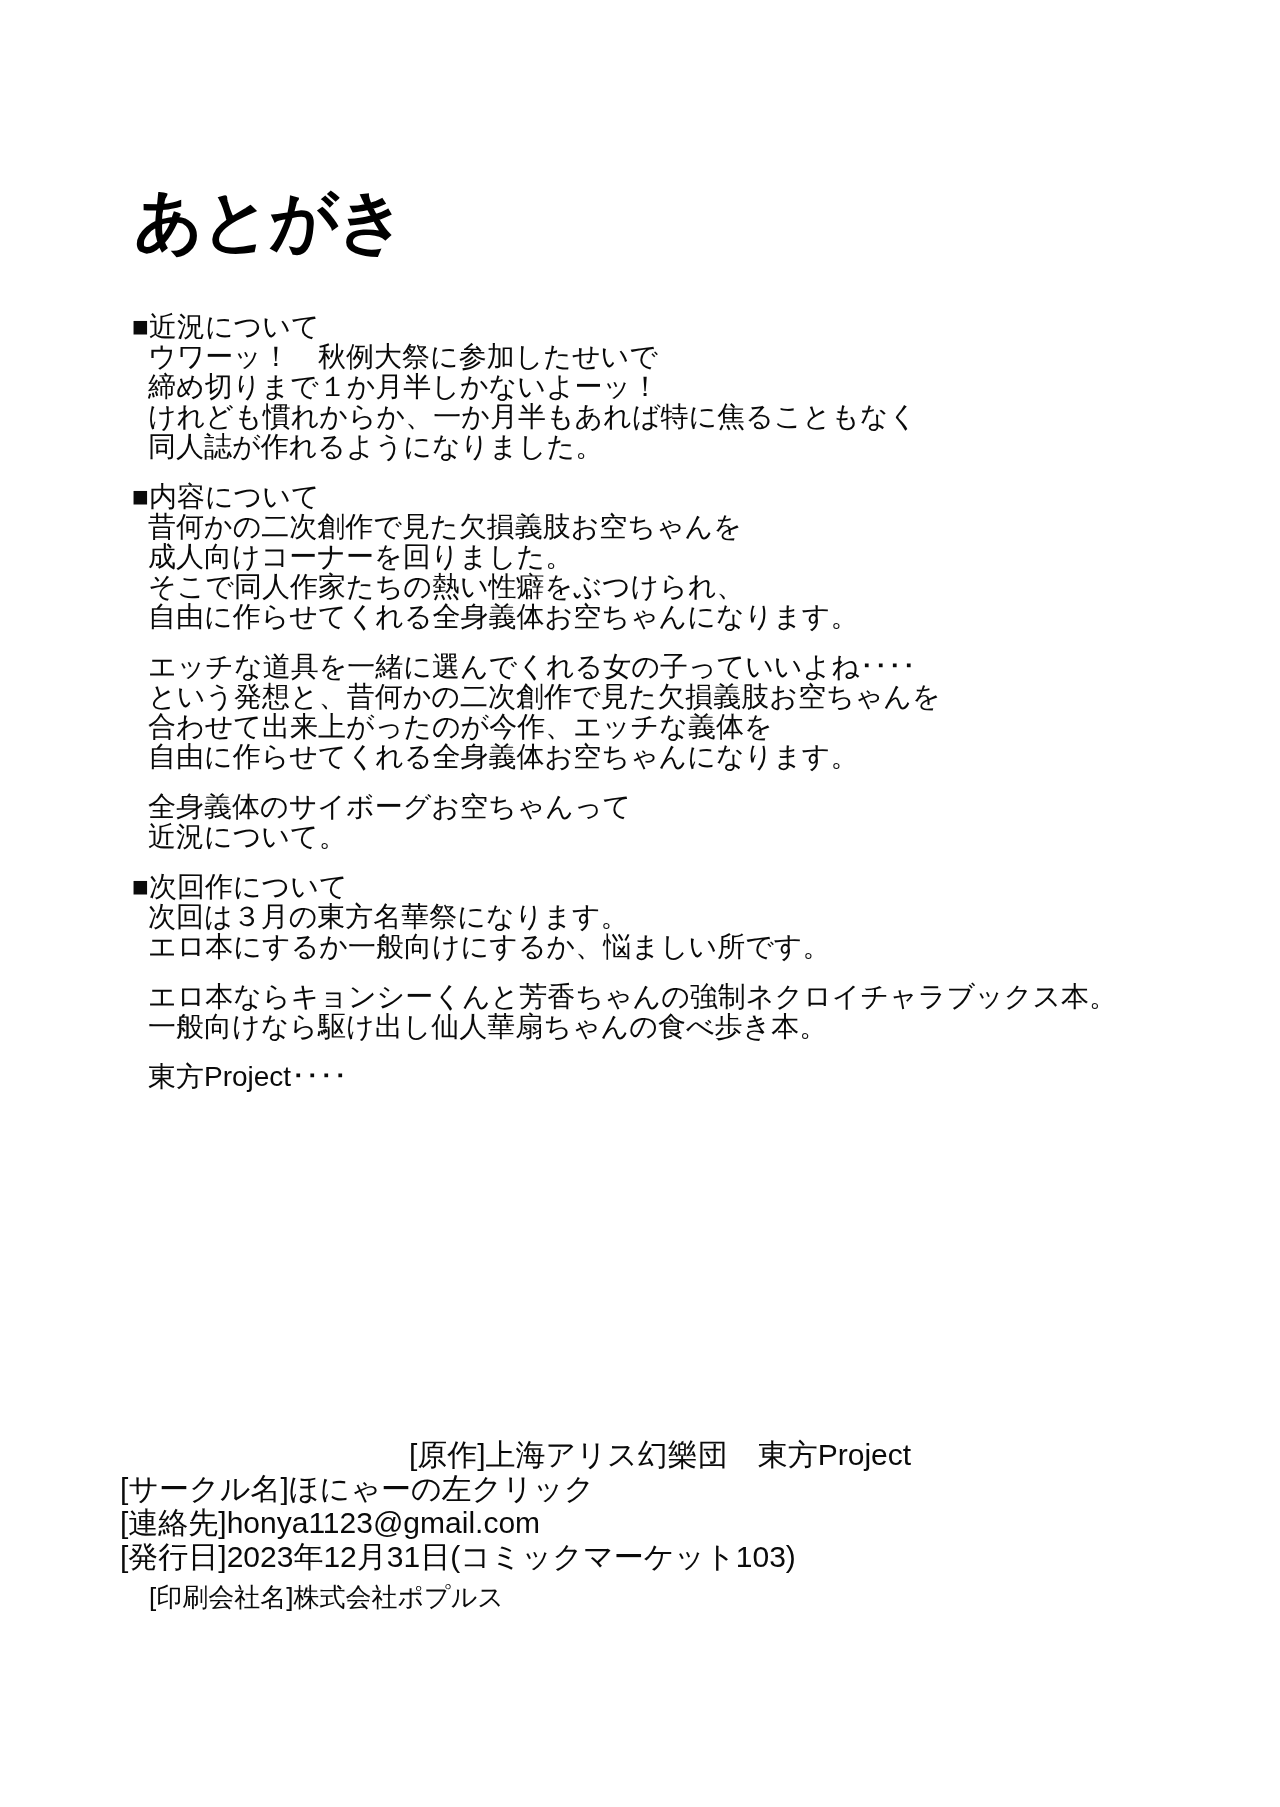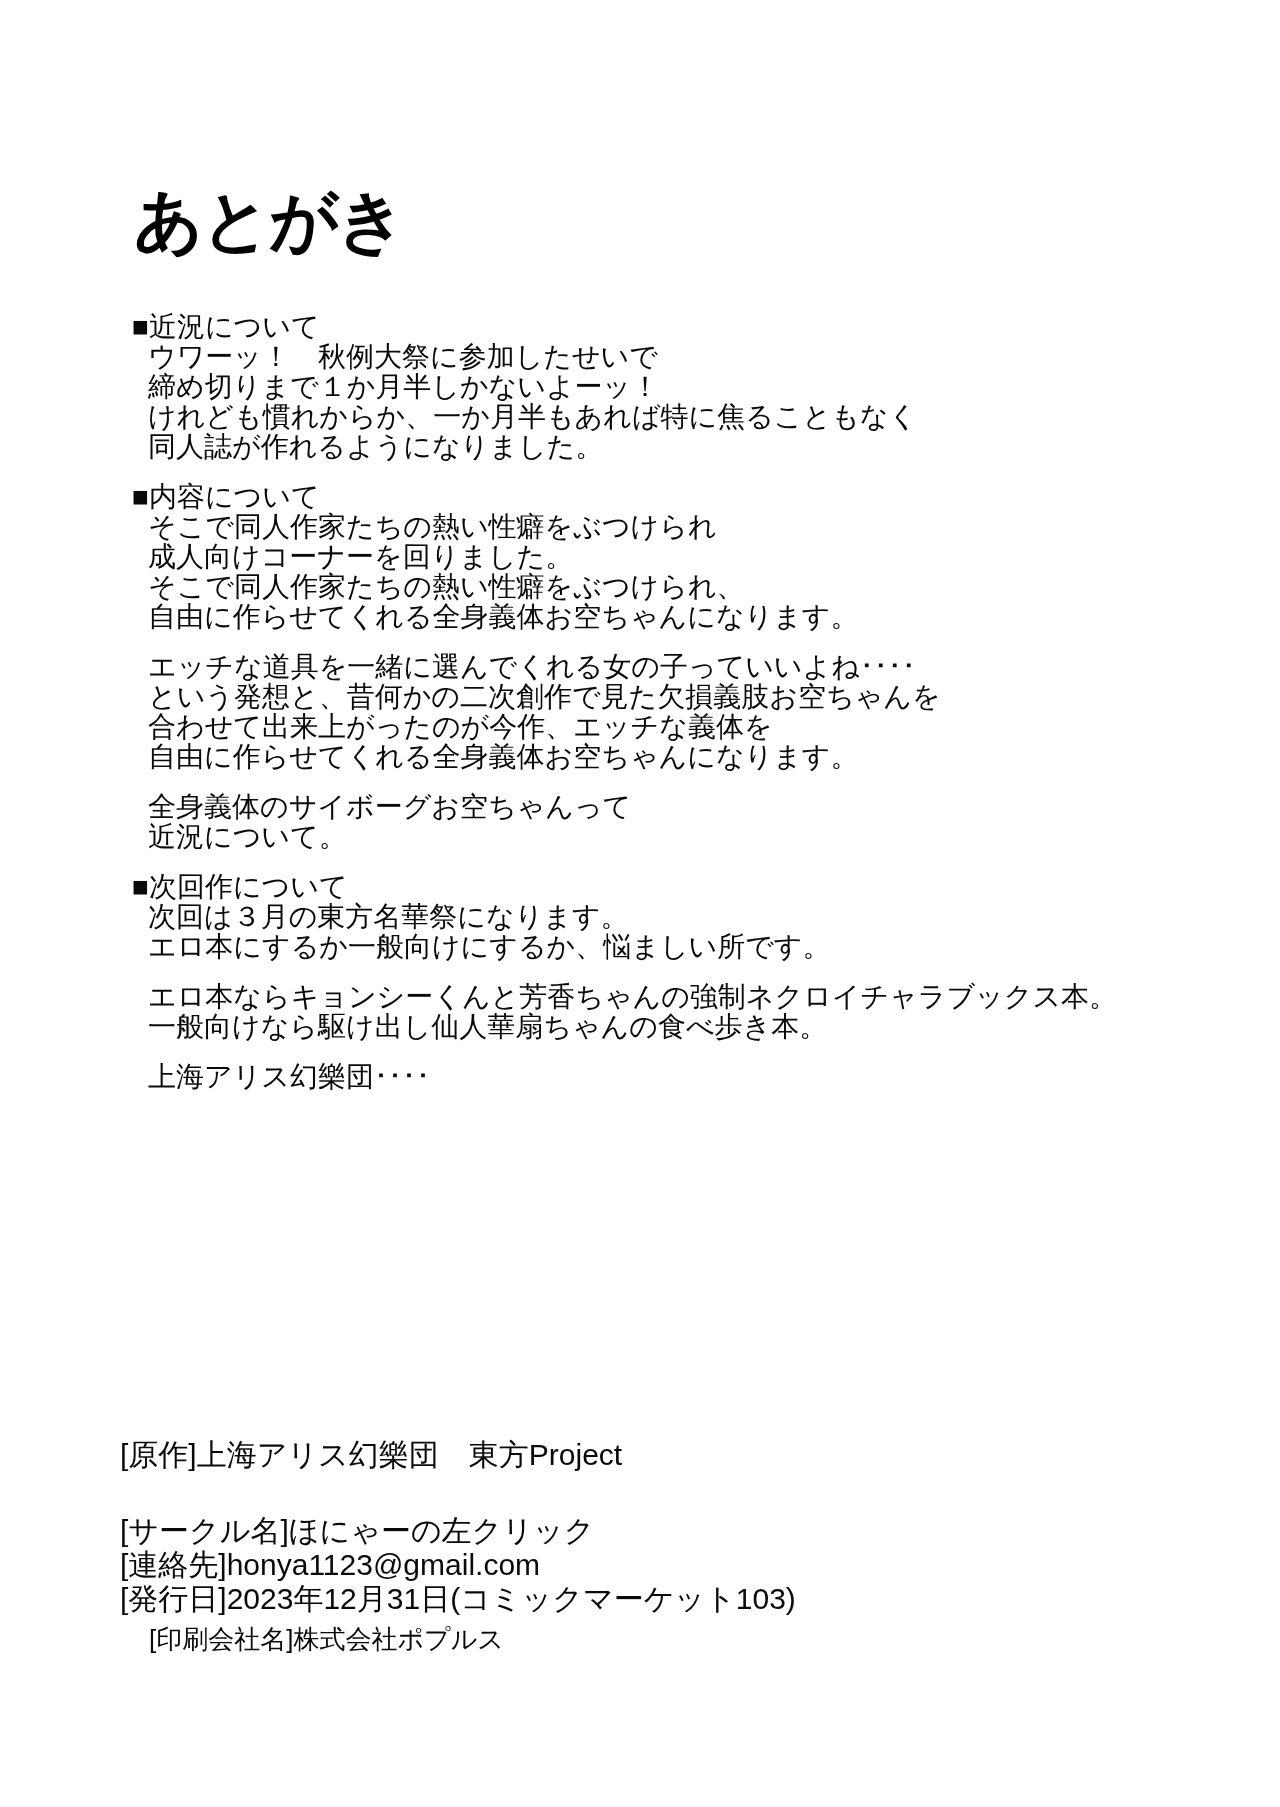--- a/index.html
+++ b/index.html
@@ -57,21 +57,21 @@
     top: 1438px;
     width: 1080px;
   }
   .colophon-line {
     font-size: 30px;
     line-height: 34px;
     font-weight: 500;
     white-space: pre;
   }
   .colophon-line.gap-after {
-    margin-bottom: 42px;
+    text-align: center;
   }
   .colophon-line.printer {
     margin-top: 4px;
     font-size: 26px;
     line-height: 38px;
     margin-left: 29px;
   }
 </style>
 </head>
 <body>
@@ -88,21 +88,21 @@
         <div class="body-line">ウワーッ！　秋例大祭に参加したせいで</div>
         <div class="body-line">締め切りまで１か月半しかないよーッ！</div>
         <div class="body-line">けれども慣れからか、一か月半もあれば特に焦ることもなく</div>
         <div class="body-line">同人誌が作れるようになりました。</div>
       </div>
     </section>
 
     <section>
       <div class="section-heading">■内容について</div>
       <div class="para">
-        <div class="body-line">そこで同人作家たちの熱い性癖をぶつけられ</div>
+        <div class="body-line">昔何かの二次創作で見た欠損義肢お空ちゃんを</div>
         <div class="body-line">成人向けコーナーを回りました。</div>
         <div class="body-line">そこで同人作家たちの熱い性癖をぶつけられ、</div>
         <div class="body-line">自由に作らせてくれる全身義体お空ちゃんになります。</div>
       </div>
       <div class="para">
         <div class="body-line">エッチな道具を一緒に選んでくれる女の子っていいよね････</div>
         <div class="body-line">という発想と、昔何かの二次創作で見た欠損義肢お空ちゃんを</div>
         <div class="body-line">合わせて出来上がったのが今作、エッチな義体を</div>
         <div class="body-line">自由に作らせてくれる全身義体お空ちゃんになります。</div>
       </div>
@@ -116,21 +116,21 @@
       <div class="section-heading">■次回作について</div>
       <div class="para">
         <div class="body-line">次回は３月の東方名華祭になります。</div>
         <div class="body-line">エロ本にするか一般向けにするか、悩ましい所です。</div>
       </div>
       <div class="para">
         <div class="body-line">エロ本ならキョンシーくんと芳香ちゃんの強制ネクロイチャラブックス本。</div>
         <div class="body-line">一般向けなら駆け出し仙人華扇ちゃんの食べ歩き本。</div>
       </div>
       <div class="para">
-        <div class="body-line">上海アリス幻樂団････</div>
+        <div class="body-line">東方Project････</div>
       </div>
     </section>
 
   </div>
 
   <div class="colophon">
     <div class="colophon-line gap-after">[原作]上海アリス幻樂団　東方Project</div>
     <div class="colophon-line">[サークル名]ほにゃーの左クリック</div>
     <div class="colophon-line">[連絡先]honya1123@gmail.com</div>
     <div class="colophon-line">[発行日]2023年12月31日(コミックマーケット103)</div>

